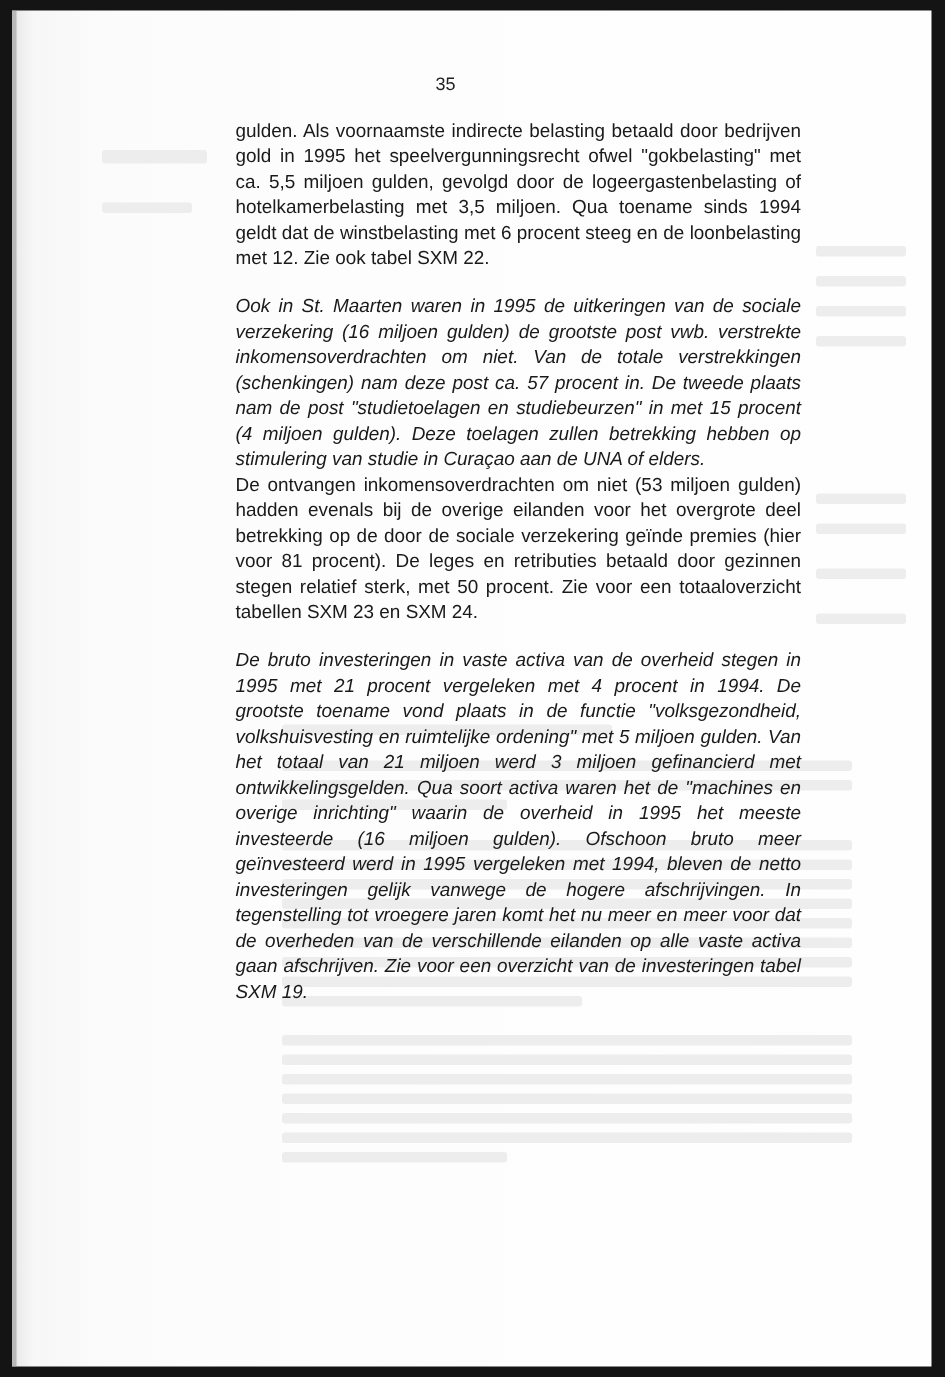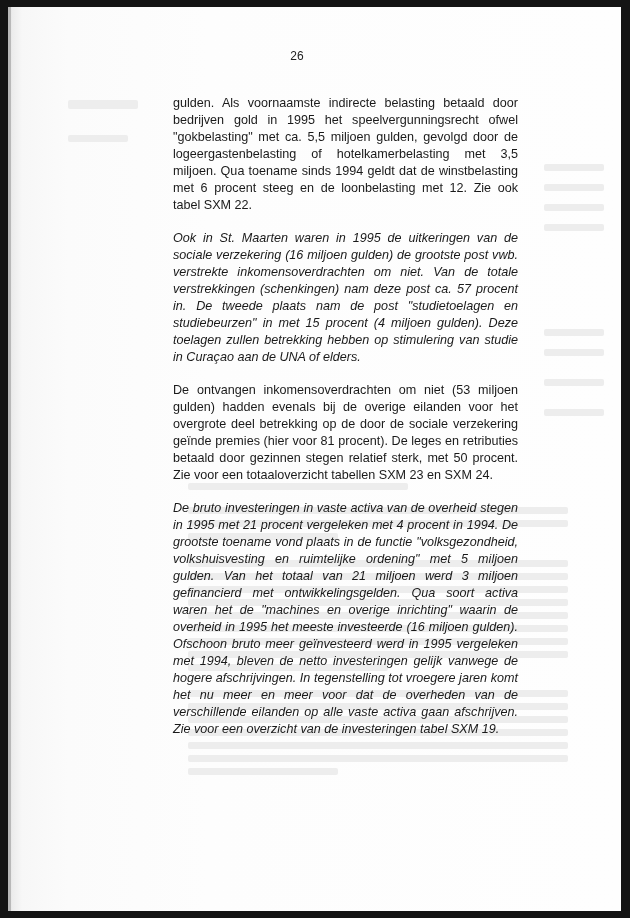--- a/index.html
+++ b/index.html
@@ -20,21 +20,21 @@
   .bleed { position: absolute; background: #ededed; height: 7px; border-radius: 2px; }
   .page-number {
     position: absolute; left: 274px; top: 42px; width: 30px; text-align: center;
     font-size: 12px; color: #222;
   }
   .content {
     position: absolute; left: 149px; top: 72px; width: 377px;
     font-size: 12.6px; line-height: 17px; color: #1a1a1a;
     text-align: justify;
   }
-  .content p { margin: 16px; }
+  .content p { margin: 0; }
   .content p.gap { margin-top: 15px; font-style: italic; }
 </style>
 </head>
 <body>
 
 <div class="page">
   <div class="spine"></div>
 
   <div>
     <div class="bleed" style="left:60px; top:93px; width:70px; height:9px;"></div>
@@ -62,21 +62,21 @@
     <div class="bleed" style="left:180px; top:657px; width:200px;"></div>
     <div class="bleed" style="left:180px; top:683px; width:380px;"></div>
     <div class="bleed" style="left:180px; top:696px; width:380px;"></div>
     <div class="bleed" style="left:180px; top:709px; width:380px;"></div>
     <div class="bleed" style="left:180px; top:722px; width:380px;"></div>
     <div class="bleed" style="left:180px; top:735px; width:380px;"></div>
     <div class="bleed" style="left:180px; top:748px; width:380px;"></div>
     <div class="bleed" style="left:180px; top:761px; width:150px;"></div>
   </div>
 
-  <div class="page-number">26</div>
+  <div class="page-number">35</div>
 
   <div class="content">
     <p>gulden. Als voornaamste indirecte belasting betaald door bedrijven gold in 1995 het speelvergunningsrecht ofwel "gokbelasting" met ca. 5,5 miljoen gulden, gevolgd door de logeergastenbelasting of hotelkamerbelasting met 3,5 miljoen. Qua toename sinds 1994 geldt dat de winstbelasting met 6 procent steeg en de loonbelasting met 12. Zie ook tabel SXM 22.</p>
     <p class="gap">Ook in St. Maarten waren in 1995 de uitkeringen van de sociale verzekering (16 miljoen gulden) de grootste post vwb. verstrekte inkomensoverdrachten om niet. Van de totale verstrekkingen (schenkingen) nam deze post ca. 57 procent in. De tweede plaats nam de post "studietoelagen en studiebeurzen" in met 15 procent (4 miljoen gulden). Deze toelagen zullen betrekking hebben op stimulering van studie in Curaçao aan de UNA of elders.</p>
     <p>De ontvangen inkomensoverdrachten om niet (53 miljoen gulden) hadden evenals bij de overige eilanden voor het overgrote deel  betrekking op de door de sociale verzekering geïnde premies (hier voor 81 procent). De leges en retributies betaald door gezinnen stegen relatief sterk, met 50 procent. Zie voor een totaaloverzicht tabellen SXM 23 en SXM 24.</p>
     <p class="gap">De bruto investeringen in vaste activa van de overheid stegen in 1995 met 21 procent vergeleken met 4 procent in 1994. De grootste toename vond plaats in de functie "volksgezondheid, volkshuisvesting en ruimtelijke ordening" met 5 miljoen gulden.  Van het totaal van 21 miljoen werd 3 miljoen gefinancierd met ontwikkelingsgelden. Qua soort activa waren het de "machines en overige inrichting" waarin de overheid in 1995 het meeste investeerde (16 miljoen gulden). Ofschoon bruto meer geïnvesteerd werd in 1995 vergeleken met 1994, bleven de netto investeringen gelijk vanwege de hogere afschrijvingen. In tegenstelling tot vroegere jaren komt het nu meer en meer voor dat de overheden van de verschillende eilanden op alle vaste activa gaan afschrijven. Zie voor een overzicht van de investeringen tabel SXM 19.</p>
   </div>
 </div>
 
 </body></html>

